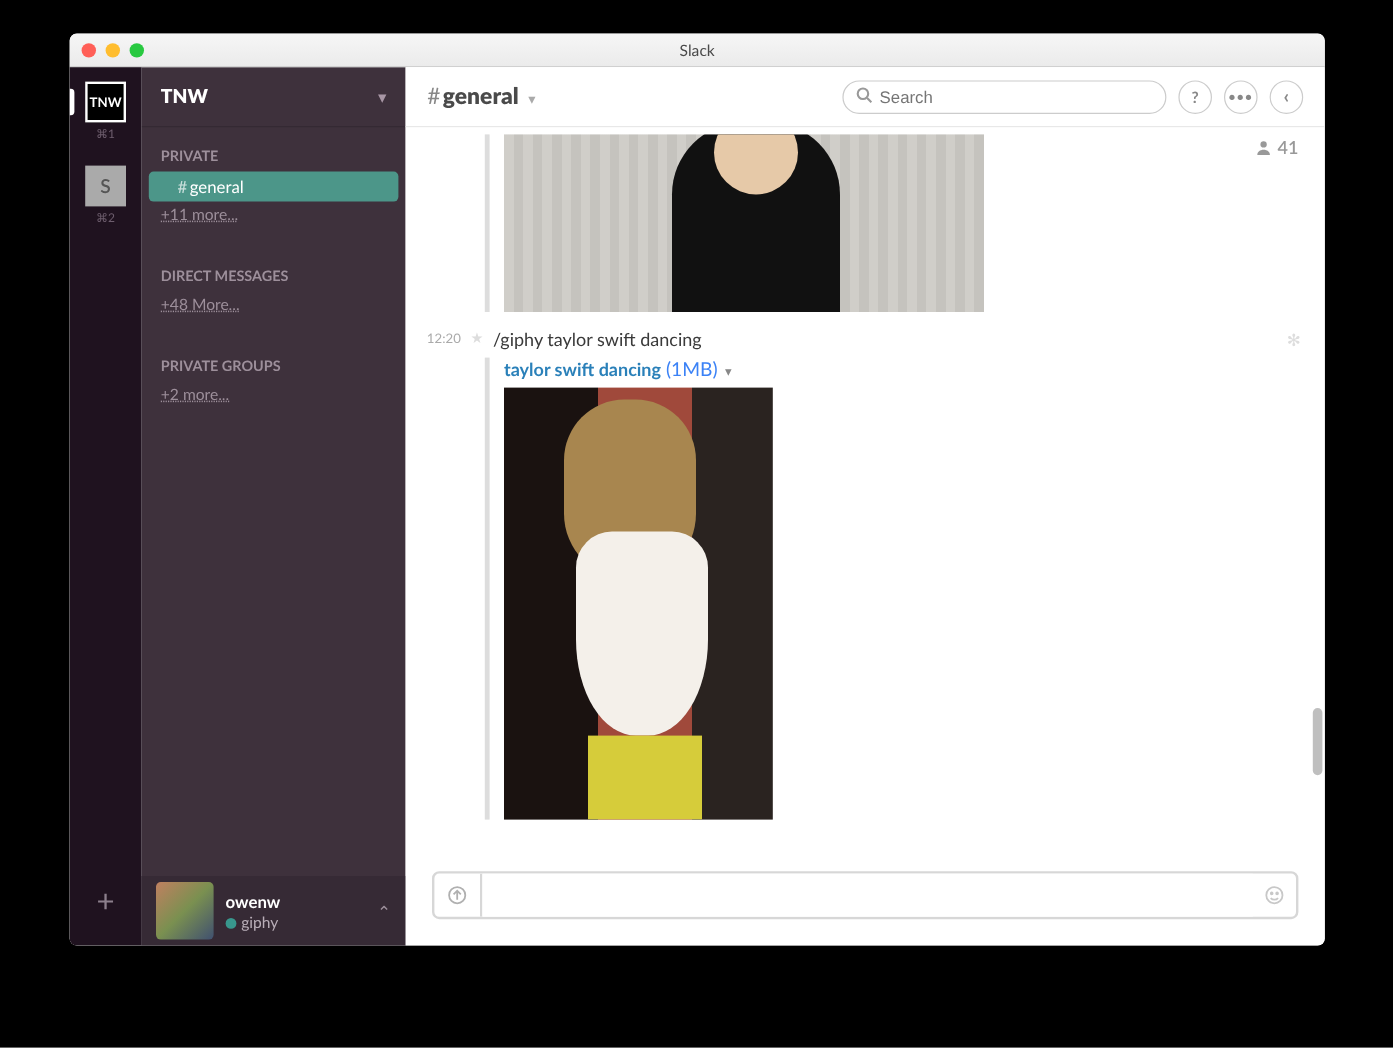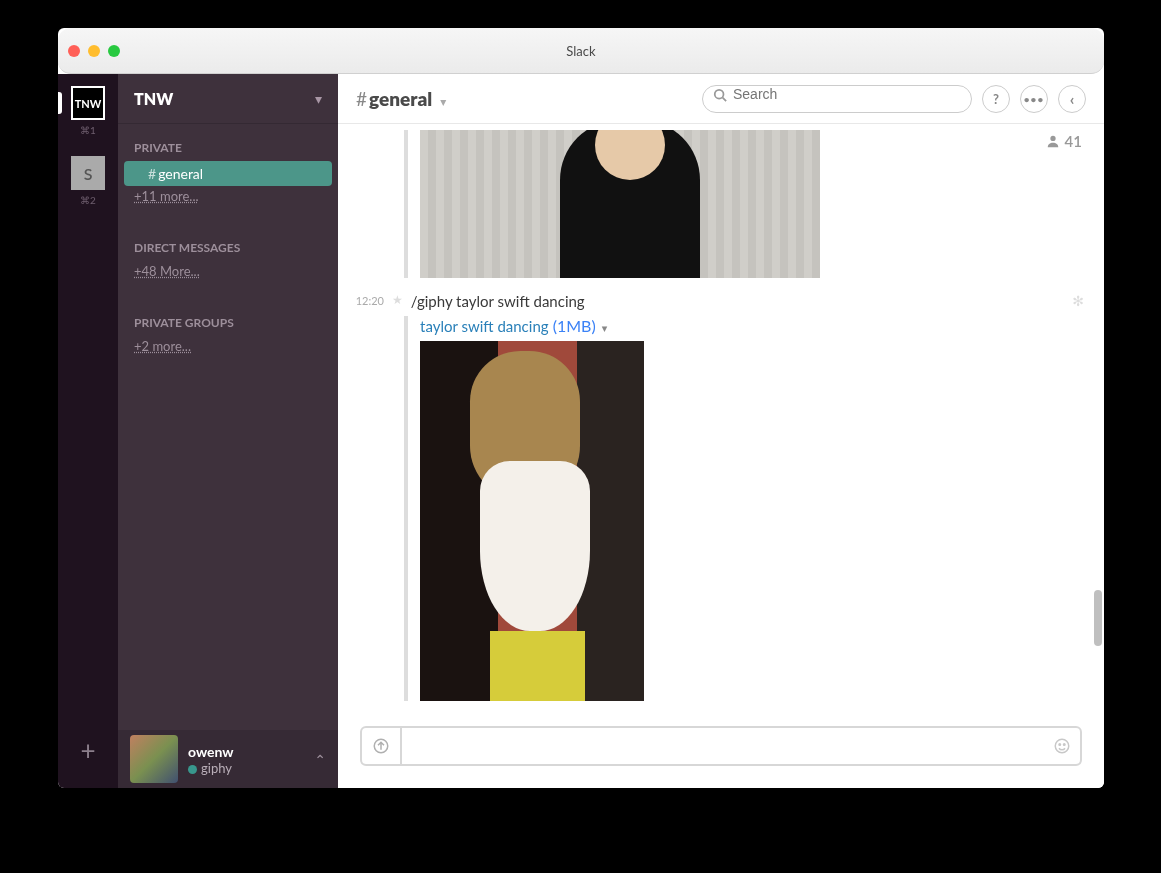--- a/index.html
+++ b/index.html
@@ -17,27 +17,26 @@
     width: 1046px;
     height: 760px;
     background: #fff;
     border-radius: 6px;
     box-shadow: 0 10px 40px rgba(0,0,0,0.5);
     overflow: hidden;
     display: flex;
     flex-direction: column;
   }
   .titlebar {
-    height: 46px;
+    height: 28px;
     background: linear-gradient(#f6f6f6, #ebebeb);
     border-bottom: 1px solid #d0d0d0;
     display: flex;
     align-items: center;
     position: relative;
-    border-radius: 13px;
   }
   .traffic {
     display: flex;
     gap: 8px;
     padding-left: 10px;
   }
   .dot { width: 12px; height: 12px; border-radius: 50%; }
   .dot.red { background: #ff5f57; }
   .dot.yellow { background: #ffbd2e; }
   .dot.green { background: #28c940; }
@@ -202,21 +201,21 @@
   .chan-title .hash { color: #888; font-weight: 400; }
   .chan-title .name { font-weight: 800; color: #4a4a4a; }
   .title-caret { color: #aaa; margin-left: 6px; font-size: 12px; }
   .spacer { flex: 1; }
   .search-wrap {
     width: 270px;
     height: 28px;
     border: 1px solid #ccc;
     border-radius: 14px;
     display: flex;
-    align-items: flex-start;
+    align-items: center;
     padding: 0 10px;
     color: #999;
     gap: 6px;
   }
   .search-wrap input {
     border: none;
     outline: none;
     font-size: 14px;
     color: #555;
     flex: 1;
@@ -273,21 +272,21 @@
   .msg-text { font-size: 15px; color: #3a3a3a; }
   .attach {
     margin-left: 58px;
     margin-top: 6px;
     border-left: 4px solid #ddd;
     padding-left: 12px;
   }
   .attach-title {
     font-size: 15px;
     color: #2a80b9;
-    font-weight: 400;
+    font-weight: 700;
   }
   .attach-size { color: #3b82f6; font-weight: 400; }
   .attach-caret { color: #888; font-size: 11px; margin-left: 2px; }
   .gif {
     margin-top: 6px;
     background: #888;
   }
   .gif.one {
     width: 400px; height: 148px;
     background: repeating-linear-gradient(90deg,#d0cec9 0 8px,#c5c3be 8px 16px);

